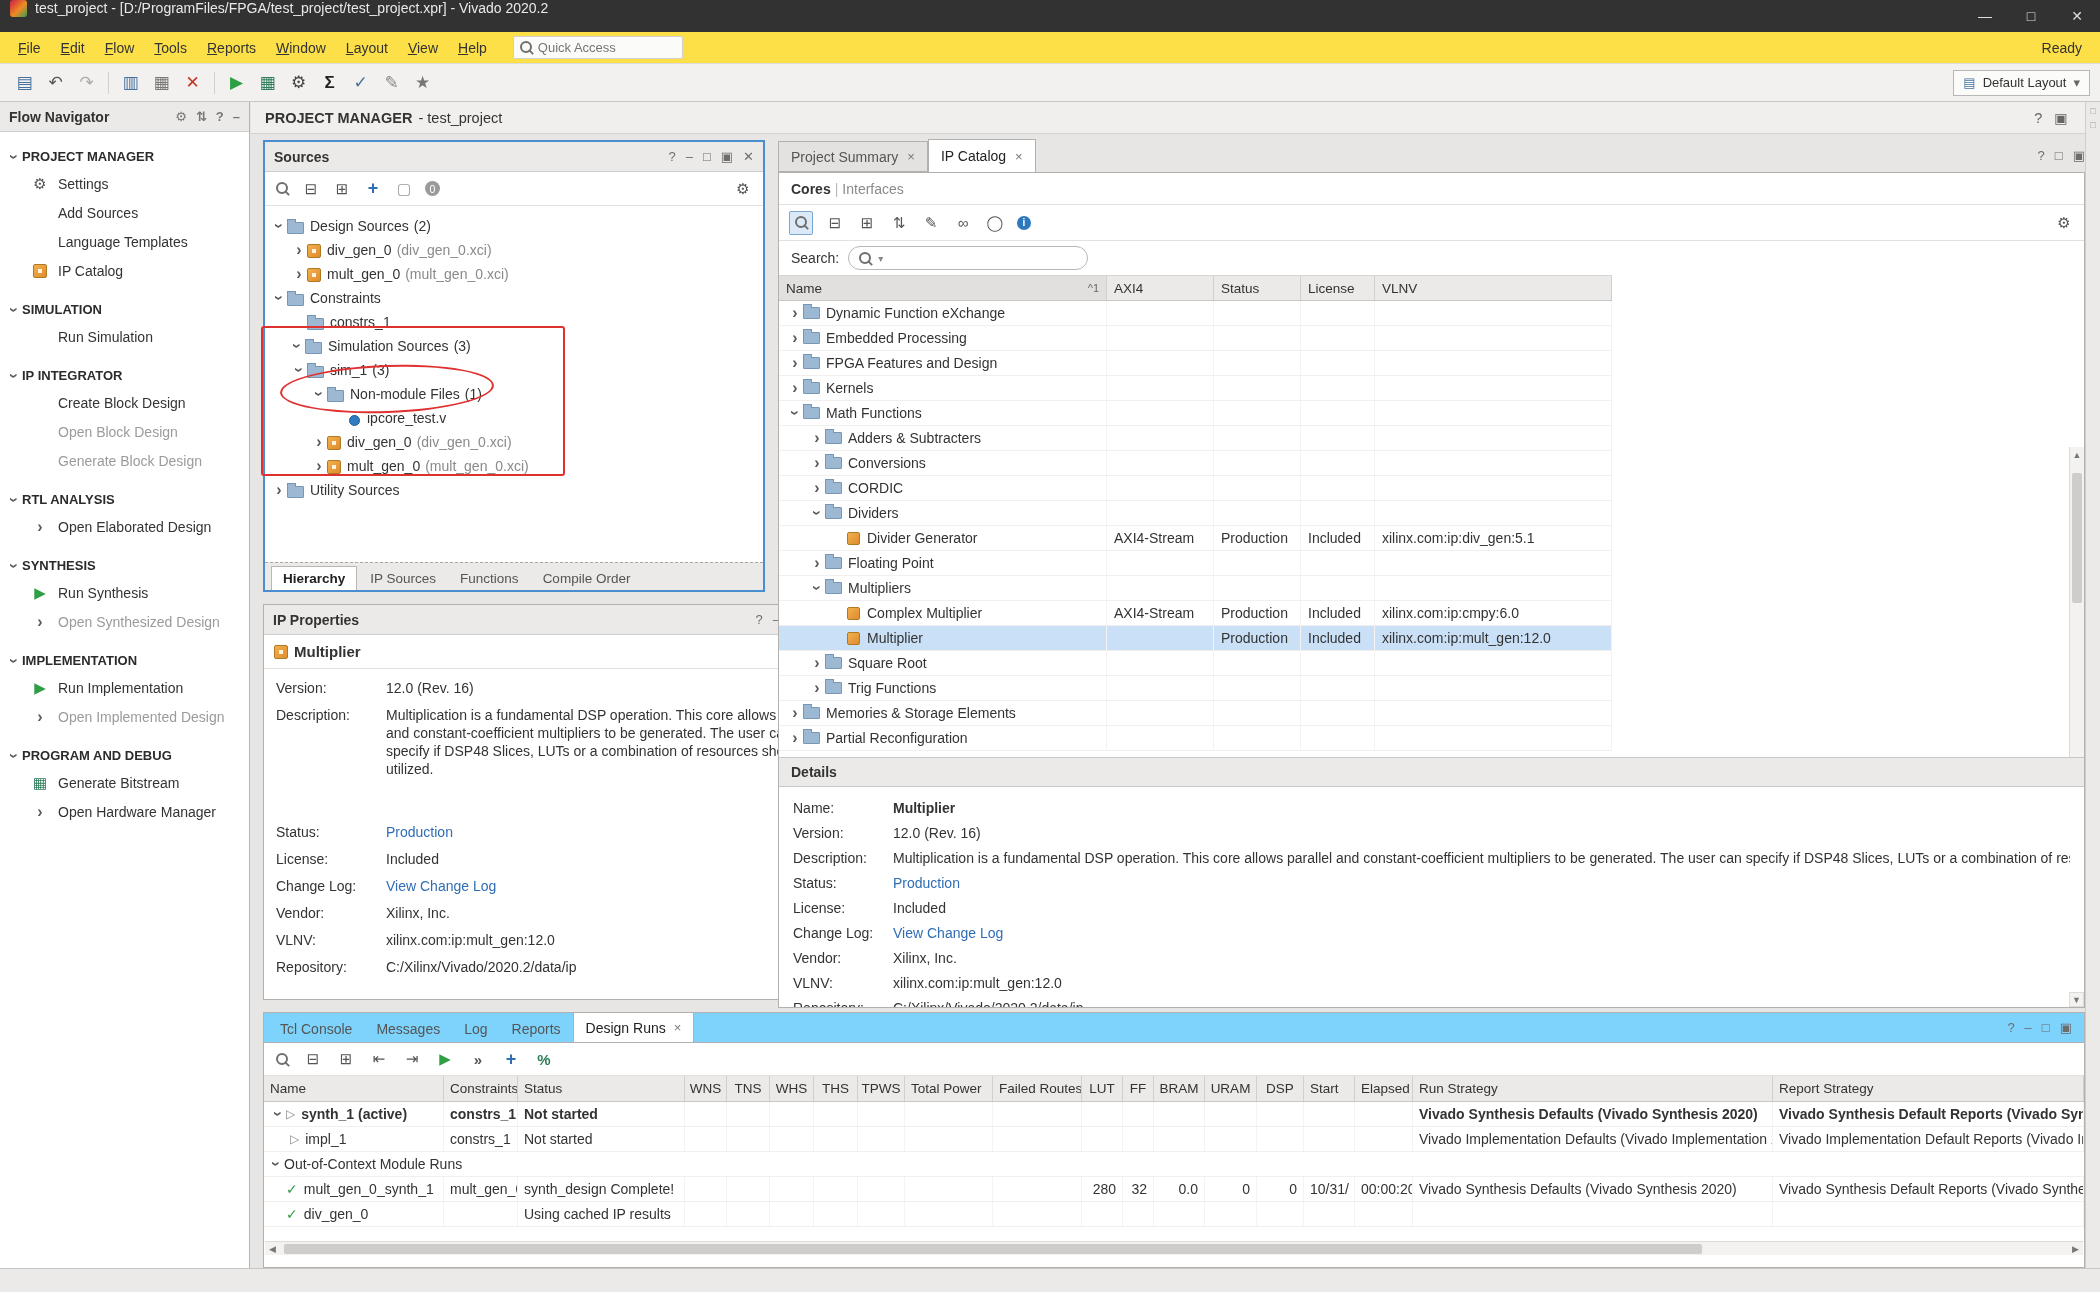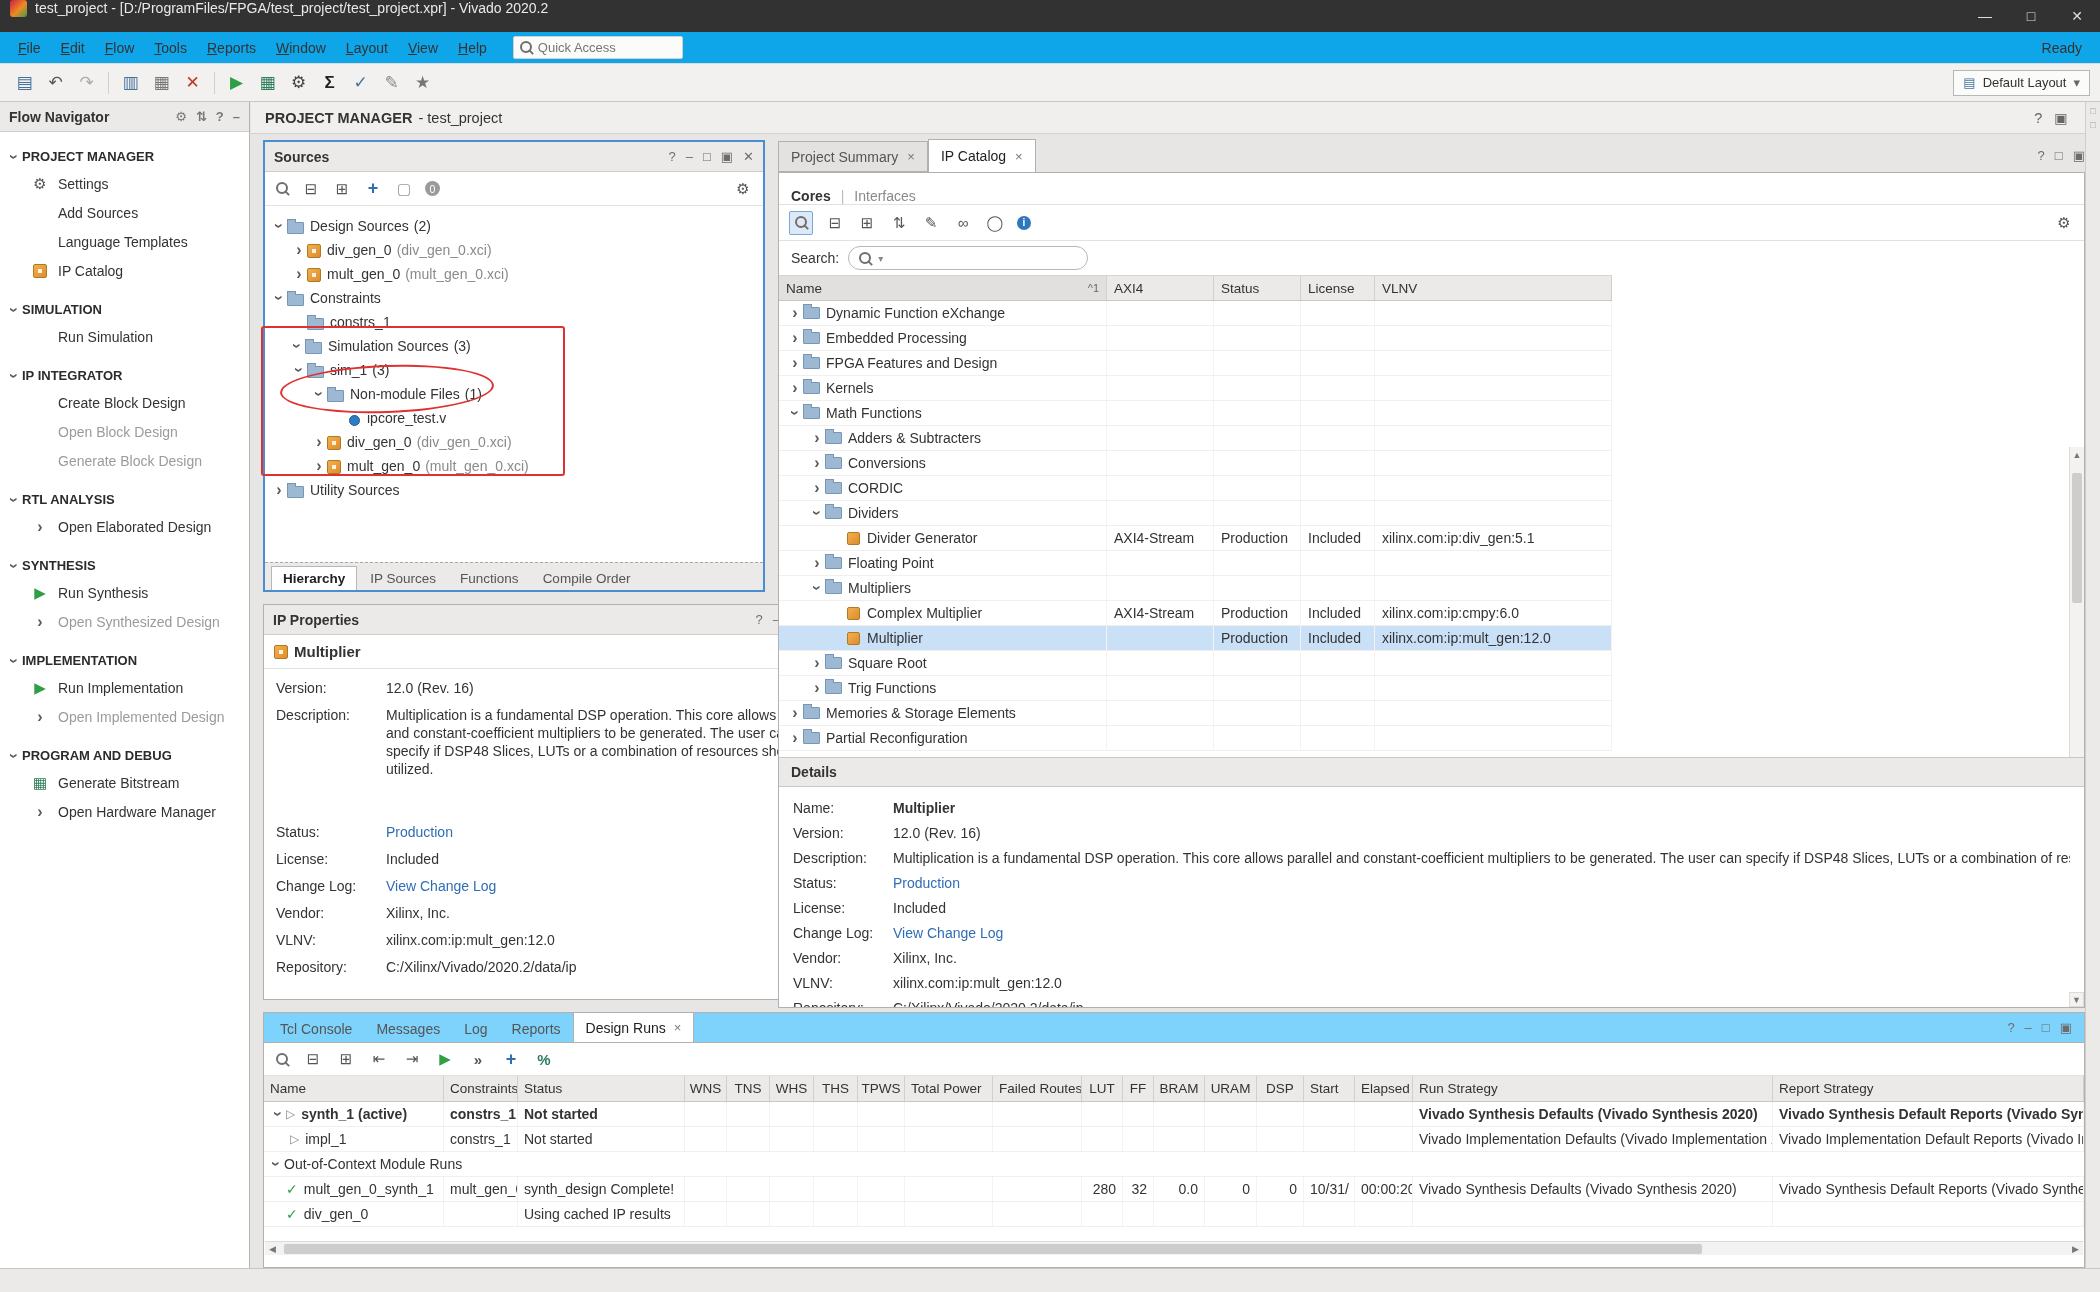--- a/index.html
+++ b/index.html
@@ -8,21 +8,21 @@
 .b{font-weight:bold}
 .g{color:#8a8a8a}
 .dim{color:#9b9b9b}
 .lnk{color:#2f6db5;cursor:pointer}
 
 .titlebar{height:32px;background:#323232;color:#e9e9e9;display:flex;font-size:14px}
 .vivado-ico{width:17px;height:17px;margin:0 8px 0 10px;border-radius:3px;background:linear-gradient(135deg,#d2303e 10%,#f08a24 55%,#3c9e4c 100%)}
 .winbtn{width:46px;height:32px;display:flex;align-items:center;justify-content:center;color:#ddd;font-size:14px;cursor:pointer}
 .winbtns{margin-left:auto;display:flex}
 
-.menubar{height:32px;background:#0ea5e9;display:flex;align-items:center;font-size:14px;border-bottom:1px solid #dedcda;padding-left:8px}
+.menubar{height:32px;background:#fde047;display:flex;align-items:center;font-size:14px;border-bottom:1px solid #dedcda;padding-left:8px}
 .menu-item{display:inline-block;padding:5px 10px;cursor:pointer}
 .menu-item::first-letter{text-decoration:underline}
 .qa{margin-left:16px;width:170px;height:23px;background:#fbfbfa;border:1px solid #d3d1cf;border-radius:2px;display:flex;align-items:center;padding:0 5px;gap:4px}
 .qa input{border:none;outline:none;background:transparent;font:13px "Liberation Sans",sans-serif;width:120px;color:#444}
 .ready{margin-left:auto;margin-right:18px}
 
 .mag{position:relative;width:15px;height:15px;display:inline-block;flex:0 0 auto}
 .mag::before{content:"";position:absolute;width:8px;height:8px;border:2px solid #6f6f6f;border-radius:50%;left:1px;top:1px}
 .mag::after{content:"";position:absolute;width:6px;height:2px;background:#6f6f6f;transform:rotate(45deg);left:9px;top:11px}
 
@@ -72,21 +72,21 @@
 .frow{display:flex;margin-bottom:9px;font-size:14px;line-height:18px}
 .flabel{width:110px;flex:0 0 auto;color:#333}
 .fval{flex:1}
 
 .etabs{position:absolute;left:527px;top:38px;right:15px;height:32px;display:flex;align-items:flex-end}
 .etab{height:31px;display:flex;align-items:center;padding:0 12px;gap:9px;border:1px solid #b3b1af;background:#e4e2e0;color:#555;font-size:14px;margin-right:0;cursor:pointer}
 .etab.act{background:#fff;color:#222;height:33px;position:relative;z-index:3;border-bottom:none}
 .etab .x{color:#777;font-size:13px;cursor:pointer}
 .etabs .p-icons{margin-left:auto;margin-bottom:9px}
 
-.cat-sub{height:32px;display:flex;align-items:flex-end;gap:10px;padding:0 12px;border-bottom:1px solid #e3e1df;flex:0 0 auto;font-size:14px}
+.cat-sub{height:32px;display:flex;align-items:center;gap:4px;padding:0 12px;border-bottom:1px solid #e3e1df;flex:0 0 auto;font-size:14px}
 .cat-toolbar{height:36px;display:flex;align-items:center;gap:12px;padding:0 10px;border-bottom:1px solid #e3e1df;flex:0 0 auto}
 .pressed{border:1px solid #7aa7d4;background:#dce9f7;border-radius:2px;width:24px;height:24px;display:inline-flex;align-items:center;justify-content:center}
 .cat-search{height:34px;display:flex;align-items:center;gap:9px;padding:0 12px;flex:0 0 auto}
 .pill{width:240px;height:24px;border:1px solid #b9b7b5;border-radius:12px;display:flex;align-items:center;padding:0 9px;gap:5px}
 .pill input{border:none;outline:none;background:transparent;width:160px;font:13px "Liberation Sans",sans-serif}
 .cgrid{display:grid;grid-template-columns:328px 107px 87px 74px 237px;width:833px}
 .chead{background:#eceae8;border-top:1px solid #d8d6d4;border-bottom:1px solid #c9c7c5;height:26px;flex:0 0 auto}
 .chead>div{display:flex;align-items:center;padding:0 7px;border-right:1px solid #d2d0ce;font-size:13.5px;color:#333;cursor:pointer}
 .chead>div:first-child{background:#e2e0de}
 .sortind{margin-left:auto;font-size:11px;color:#666}

